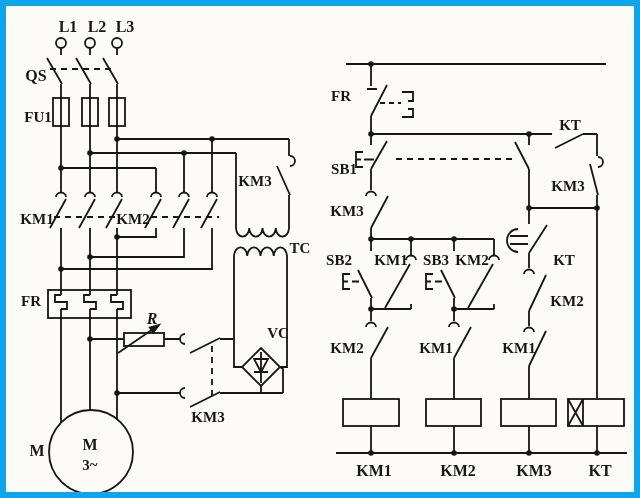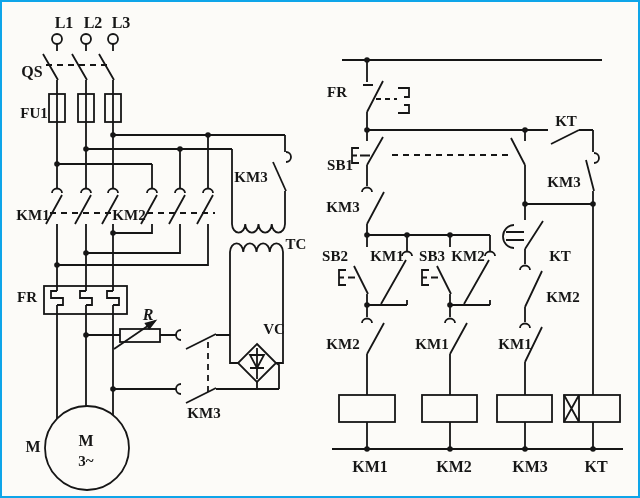--- a/index.html
+++ b/index.html
@@ -1,18 +1,18 @@
 <!DOCTYPE html>
 <html><head>
 <meta charset="utf-8">
 <style>
   html,body{margin:0;padding:0;background:#ffffff;}
   .canvas{
     position:relative;width:640px;height:498px;background:#fcfbf8;
-    border:2px solid #0ea5e9;box-sizing:border-box;overflow:hidden;
+    border:6px solid #0ea5e9;box-sizing:border-box;overflow:hidden;
     font-family:"Liberation Serif", serif;
   }
   svg{display:block}
   .lbl{
     font-family:"Liberation Serif", serif;
     font-weight:bold;
     fill:#161616;
     font-size:15px;
     text-anchor:middle;
   }

